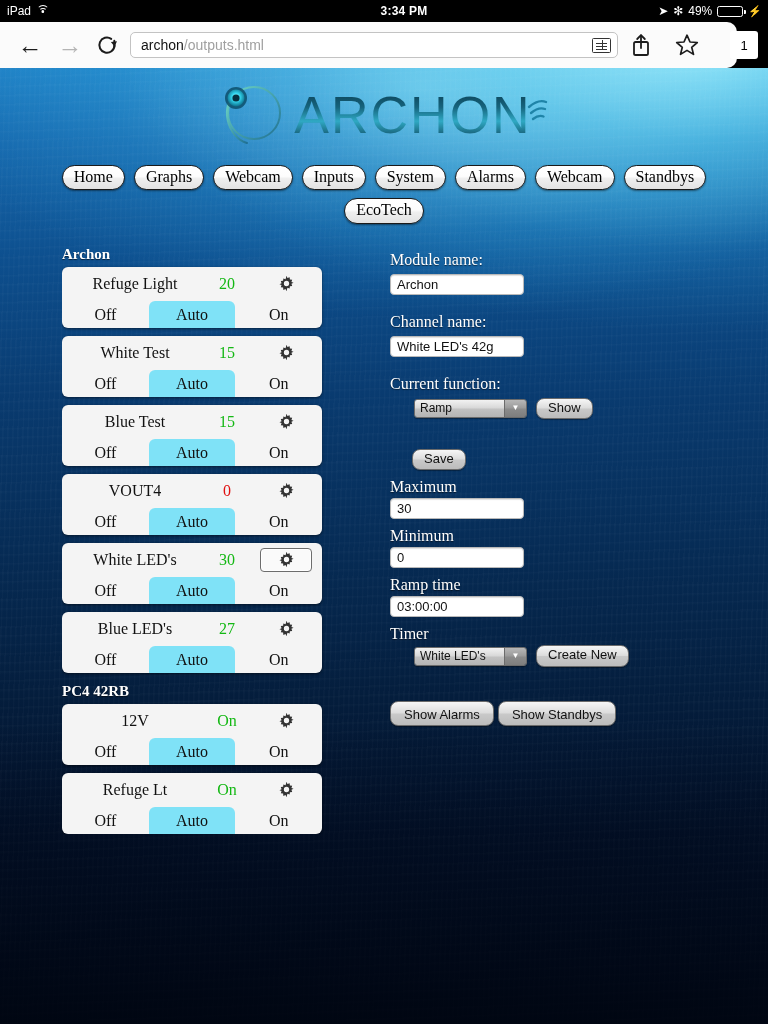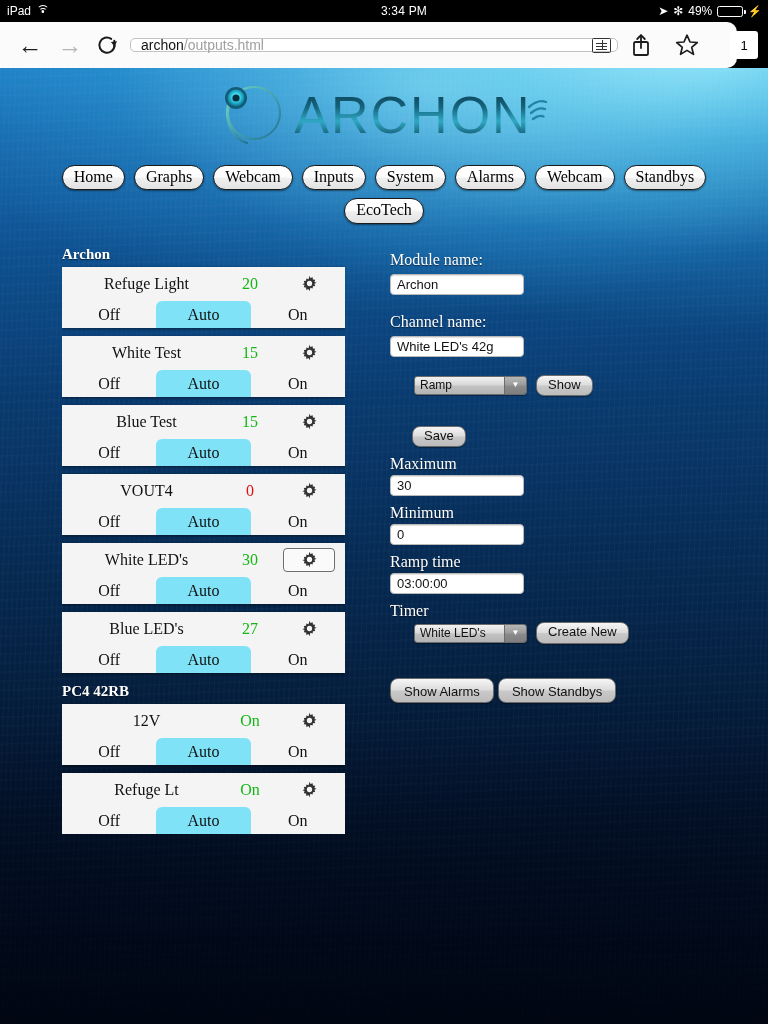--- a/index.html
+++ b/index.html
@@ -15,21 +15,21 @@
     height: 22px; width: 768px;
     background: #000; color: #fff;
     display: flex; align-items: center;
     font-family: "Liberation Sans", sans-serif;
     font-size: 12px;
     position: relative;
   }
   .sb-left { display: flex; align-items: flex-start; gap: 5px; padding-left: 7px; }
   .sb-center {
     position: absolute; left: 0; right: 0; text-align: center;
-    font-size: 12px; font-weight: normal; letter-spacing: .2px; margin-left: 40px;
+    font-size: 12px; font-weight: bold; letter-spacing: .2px; margin-left: 40px;
   }
   .sb-right {
     margin-left: auto; display: flex; align-items: center;
     gap: 5px; padding-right: 6px; position: relative; z-index: 2;
   }
   .wifi-glyph { display:inline-block; width: 13px; height: 11px; position: relative; }
   .wifi-glyph i {
     position: absolute; border: 1.6px solid #fff; border-bottom-color: transparent;
     border-left-color: transparent; border-right-color: transparent;
     border-radius: 50%; left: 50%; transform: translateX(-50%);
@@ -68,21 +68,21 @@
     width: 40px; height: 40px; display: flex;
     align-items: center; justify-content: center;
     font-size: 25px; color: #1c1c1c; line-height: 1;
     font-family: "Liberation Sans", sans-serif;
   }
   .nav-btn.disabled { color: #b4b4b4; }
   .reload-btn {
     width: 34px; height: 40px; display:flex; align-items:center; justify-content:center;
   }
   .urlbar {
-    flex: 0 0 auto; width: 488px; height: 14px; margin-left: 6px;
+    flex: 0 0 auto; width: 488px; height: 26px; margin-left: 6px;
     background: #fff; border: 1px solid #c3c3c3; border-radius: 5px;
     display: flex; align-items: center; padding: 0 6px 0 10px;
     font-family: "Liberation Sans", sans-serif; font-size: 14px;
   }
   .url-text { color: #111; white-space: nowrap; }
   .url-text .dim { color: #a0a0a0; }
   .reader-icon {
     margin-left: auto; width: 19px; height: 15px;
     border: 1.4px solid #333; border-radius: 1.5px;
     position: relative; flex: 0 0 auto;
@@ -172,22 +172,22 @@
   .group-title {
     color: #fff; font-weight: bold; font-size: 15px;
     font-family: "Liberation Serif", serif;
     margin-bottom: 4px; text-shadow: 0 1px 1px rgba(0,0,0,.6);
   }
   .group-title.spaced { margin-top: 10px; }
 
   .outputs-clip { max-height: 588px; overflow: hidden; }
 
   .card {
-    width: 283px; background: #f4f4f4;
-    border-radius: 0; margin-bottom: 8px;
+    width: 260px; background: #f4f4f4;
+    border-radius: 6px; margin-bottom: 8px;
     box-shadow: 0 1px 3px rgba(0,0,0,.5);
     overflow: hidden;
   }
   .card-top {
     display: flex; align-items: center;
     height: 34px; padding: 0 10px;
   }
   .card-name {
     flex: 1 1 auto; font-size: 16px; color: #111;
     font-family: "Liberation Serif", serif;
@@ -540,20 +540,21 @@
       <div class="field-label">Module name:</div>
       <input class="text-input w-module" type="text" value="Archon" style="">
 
       <div class="gap-18"></div>
 
       <div class="field-label">Channel name:</div>
       <input class="text-input w-channel" type="text" value="White LED's 42g" style="">
 
       <div class="gap-18"></div>
 
+      <div class="field-label">Current function:</div>
       <div class="row-inline">
         <div class="select-box">
           <div class="select-val">Ramp</div>
           <div class="select-arrow">▼</div>
         </div>
         <div class="pill-btn">Show</div>
       </div>
 
       <div class="gap-18"></div>
       <div class="gap-12"></div>

